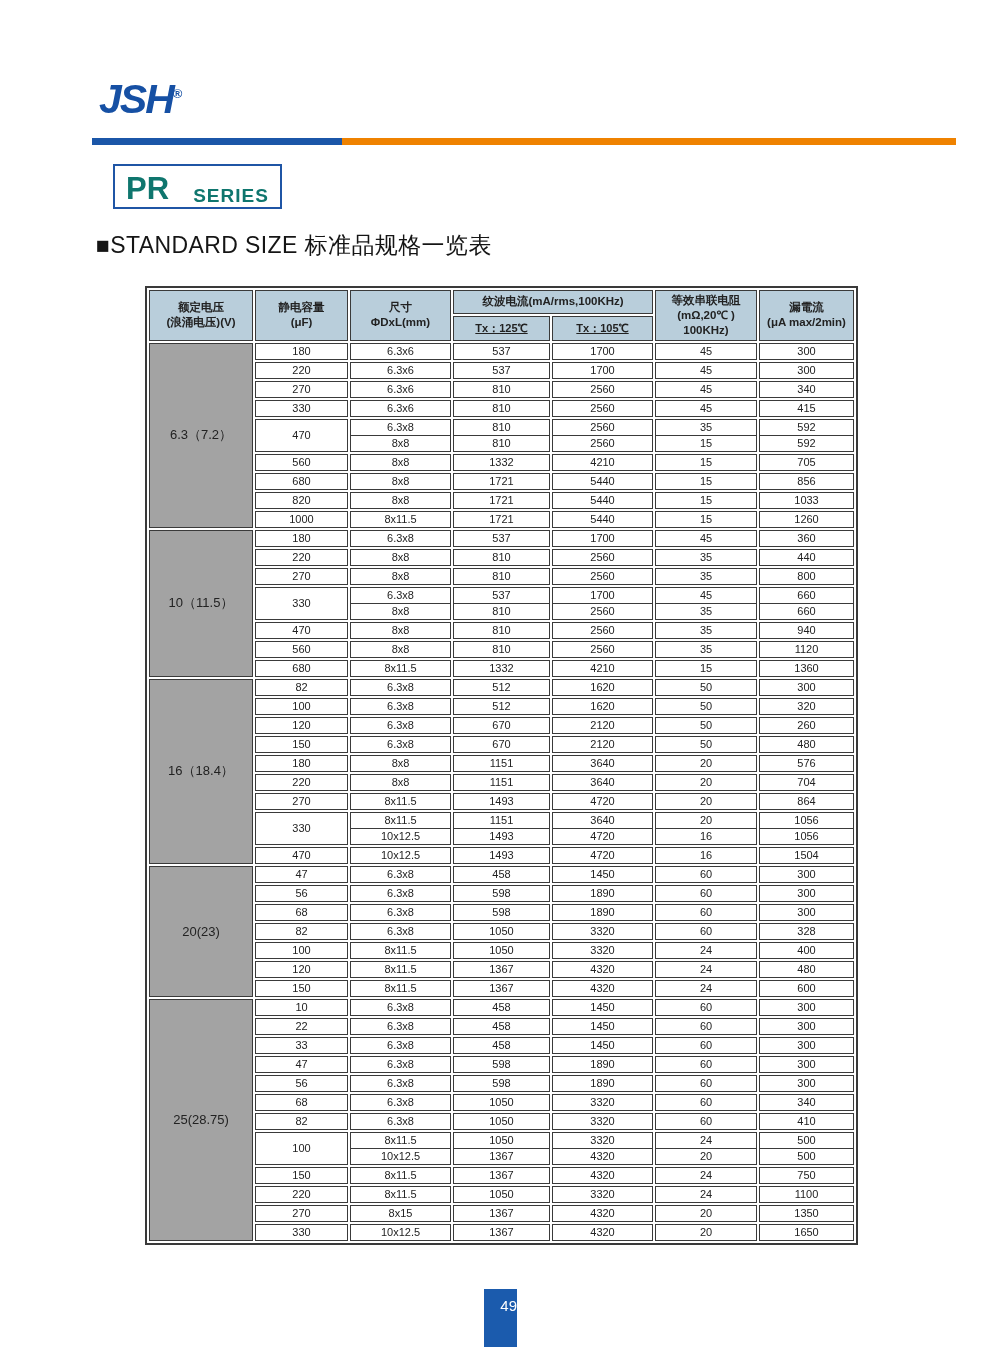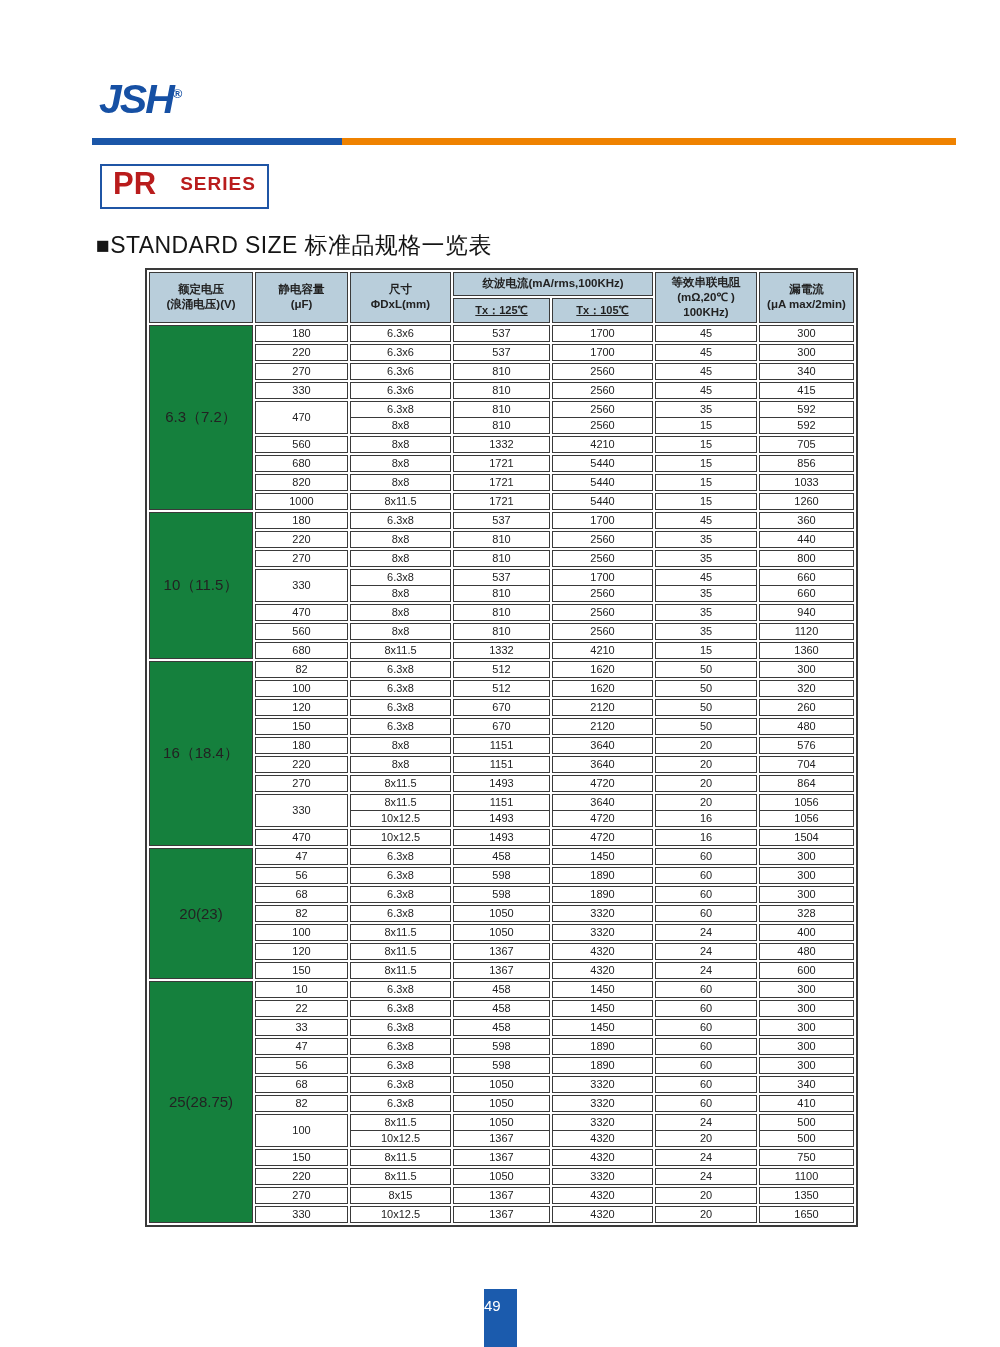--- a/index.html
+++ b/index.html
@@ -7,43 +7,43 @@
        font-family:"Liberation Sans",sans-serif;overflow:hidden;}
 
   .logo{position:absolute;left:99px;top:76px;font-style:italic;font-weight:bold;
         font-size:41px;color:#1650a4;letter-spacing:-2px;}
   .logo .reg{font-size:13px;font-style:normal;vertical-align:super;letter-spacing:0;}
 
   .rule{position:absolute;top:138px;left:92px;width:864px;height:7px;display:flex;}
   .rule .blue{width:250px;height:100%;background:#1b56a8;}
   .rule .orange{flex:1;height:100%;background:#ef8200;}
 
-  .series-box{position:absolute;left:100px;top:164px;width:165px;height:41px;
-              border:2px solid #1f55a5;display:flex;align-items:flex-start;justify-content:center;
-              gap:8px;color:#b91c1c;background:#fff;}
+  .series-box{position:absolute;left:113px;top:164px;width:165px;height:41px;
+              border:2px solid #1f55a5;display:flex;align-items:flex-end;justify-content:center;
+              gap:8px;color:#0f766e;background:#fff;}
   .series-box .pr{font-size:31px;font-weight:bold;}
   .series-box .ser{font-size:19px;font-weight:bold;margin-top:7px;letter-spacing:1px;margin-left:16px;}
 
   .heading{position:absolute;left:96px;top:230px;font-size:23px;color:#151515;
            font-weight:500;letter-spacing:0.4px;}
 
-  .tablewrap{position:absolute;left:145px;top:268px;}
+  .tablewrap{position:absolute;left:145px;top:286px;}
   table{border-collapse:separate;border-spacing:2px;table-layout:fixed;width:713px;
         border:2px solid #3a3a3a;background:#fff;}
   th,td{border:1px solid #3a3a3a;text-align:center;vertical-align:middle;
         padding:0;color:#222;overflow:hidden;}
   thead th{background:#b9cedb;font-weight:bold;font-size:11.5px;line-height:1.3;padding:2px 1px;}
   thead th.sub{font-size:11px;padding:3px 12px;text-decoration:underline;}
-  td.voltage{background:#15803d;font-size:15px;}
+  td.voltage{background:#a3a3a3;font-size:13px;}
   td.cap,td.data{font-size:11px;height:15px;line-height:15px;background:#fff;}
   .stack div{height:15px;line-height:15px;font-size:11px;}
   .stack div + div{border-top:1px solid #3a3a3a;}
 
   .pagebox{position:absolute;left:484px;top:1289px;width:33px;height:58px;
-           background:#1b5bad;color:#ffffff;font-size:15px;text-align:left;}
+           background:#1b5bad;color:#ffffff;font-size:15px;text-align:right;}
   .pagebox span{display:inline-block;margin-top:8px;}
 </style>
 </head>
 <body>
 
 <div class="logo"><span>JSH</span><span class="reg">®</span></div>
 
 <div class="rule">
   <div class="blue"></div>
   <div class="orange"></div>

